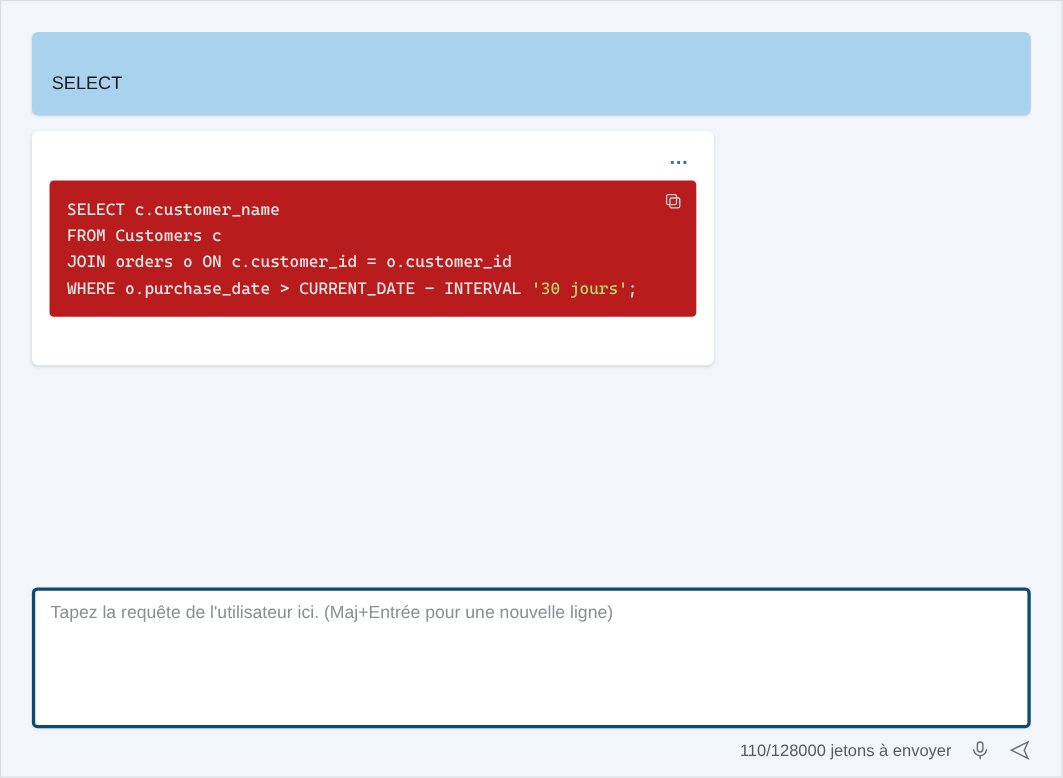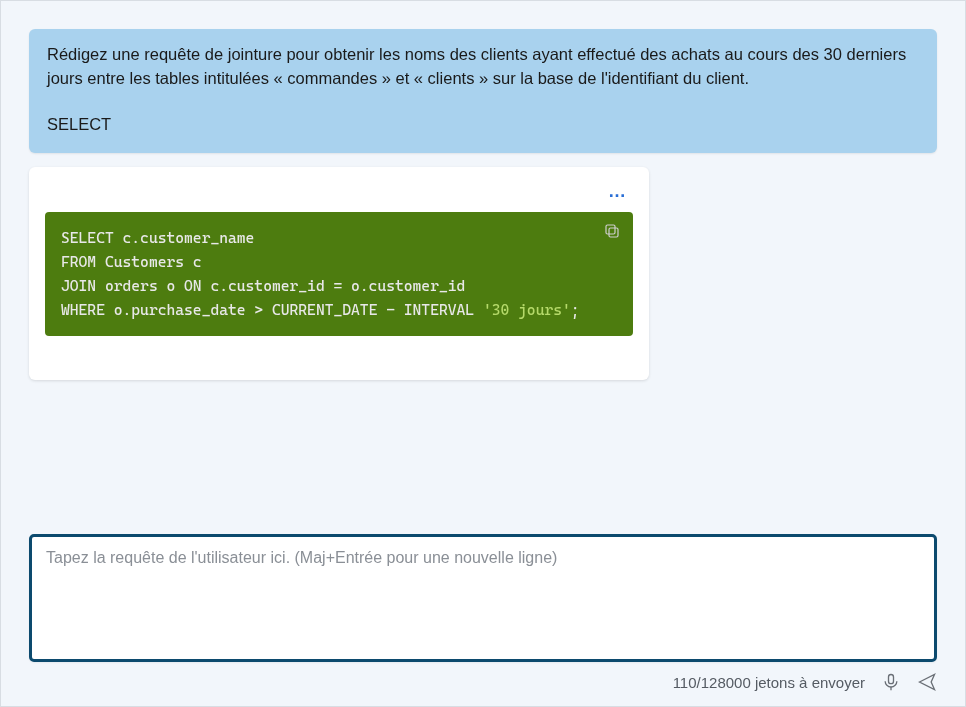--- a/index.html
+++ b/index.html
@@ -41,21 +41,21 @@
     text-align: right;
     color: #2a6fd6;
     font-size: 18px;
     font-weight: 600;
     letter-spacing: 1px;
     padding-right: 6px;
     padding-bottom: 10px;
     cursor: pointer;
   }
   .code-block {
-    background: #4d7c0f;
+    background: #b91c1c;
     border-radius: 4px;
     padding: 14px 16px 14px 16px;
     font-family: "Cascadia Mono", Consolas, "Courier New", monospace;
     font-size: 15px;
     line-height: 1.6;
     color: #e8e8e8;
     position: relative;
     white-space: pre;
   }
   .code-block .kw { color: #e8e8e8; }
@@ -110,21 +110,20 @@
     width: 20px; height: 20px; cursor: pointer; display:flex; align-items:center; justify-content:center;
   }
   .footer-row svg { stroke: #6a6f76; fill: none; stroke-width: 1.6; }
 </style>
 </head>
 <body>
 
 <div class="chat-area">
 
   <div class="user-bubble">
-    <div>Rédigez une requête de jointure pour obtenir les noms des clients ayant effectué des achats au cours des 30 derniers jours entre les tables intitulées « commandes » et « clients » sur la base de l'identifiant du client.</div>
     <div class="select-kw">SELECT</div>
   </div>
 
   <div class="assistant-bubble">
     <div class="ellipsis">…</div>
 
     <div class="code-block"><span class="copy-icon"><svg viewBox="0 0 24 24">
             <rect x="8" y="8" width="12" height="12" rx="2"></rect>
             <rect x="4" y="4" width="12" height="12" rx="2"></rect>
           </svg></span><span class="kw">SELECT</span><span> c.customer_name</span>

